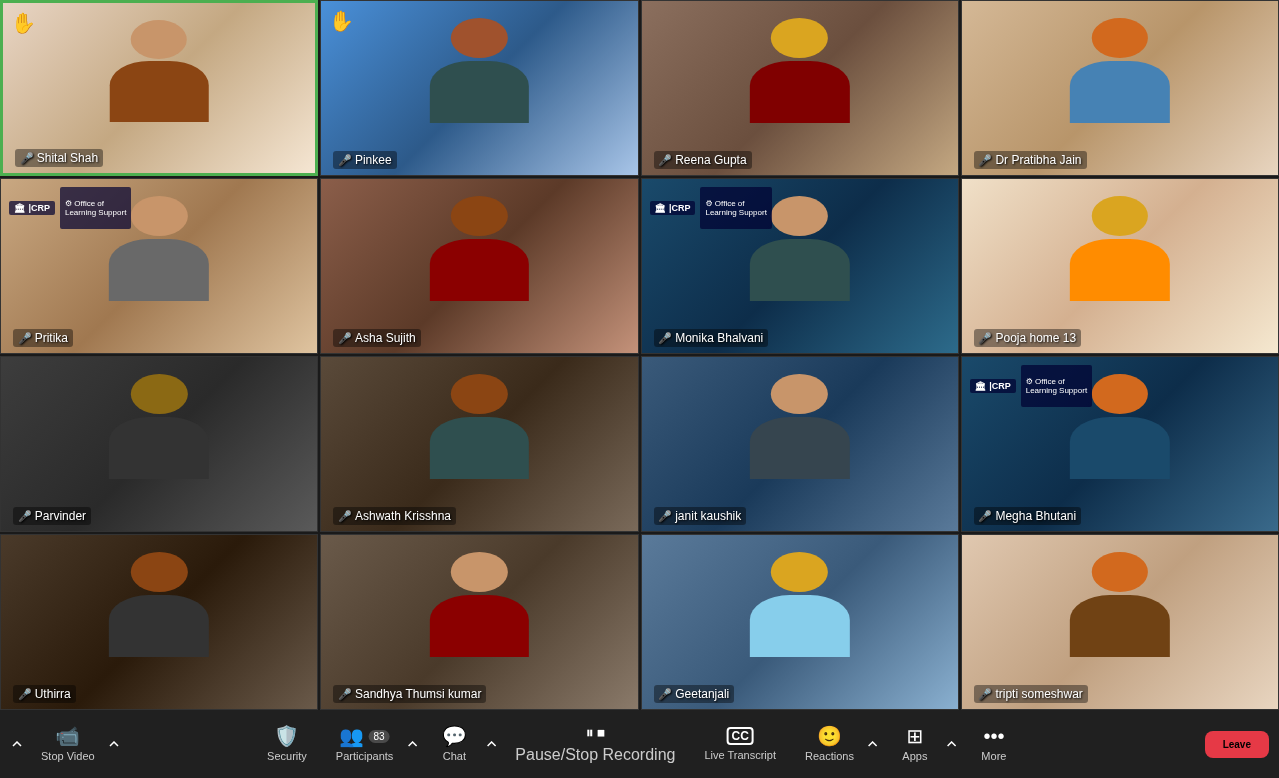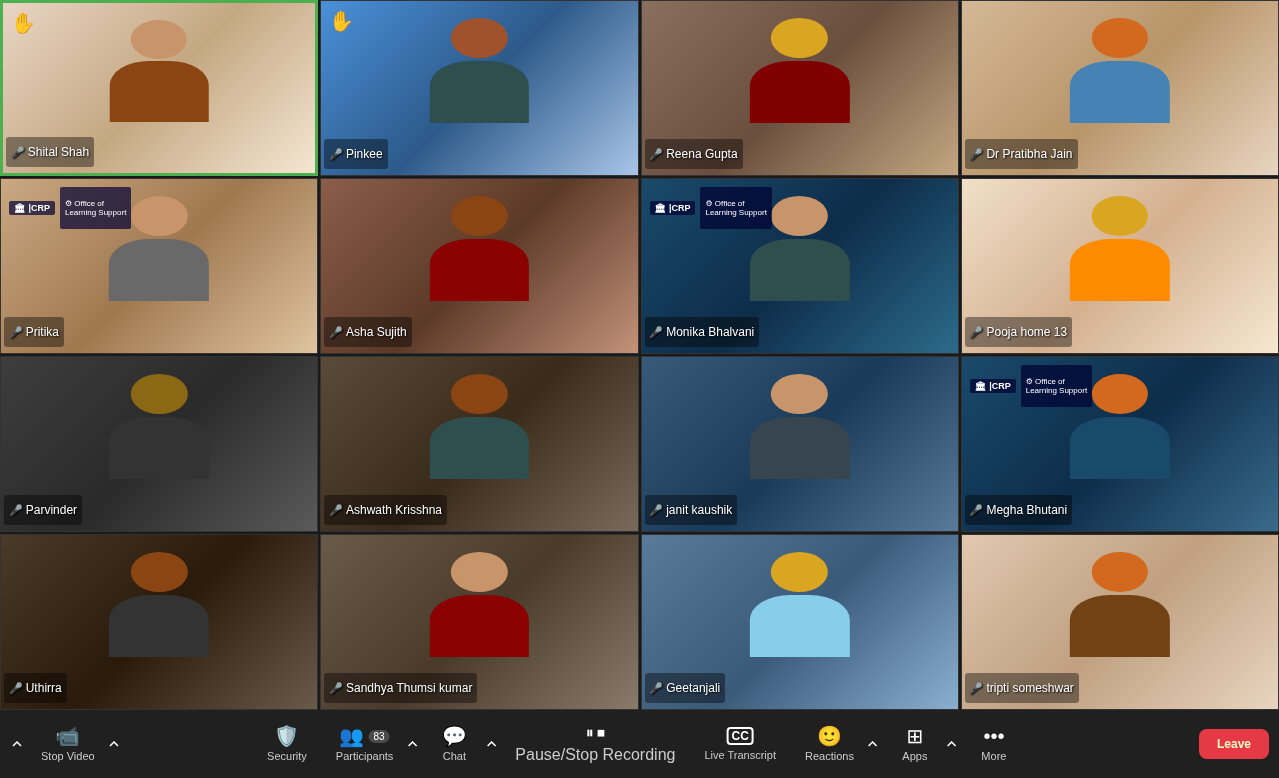--- a/index.html
+++ b/index.html
@@ -106,27 +106,27 @@
     .p14 .person-head { background: #c8956a; }
     .p14 .person-body { background: #8b0000; }
     .p15 .person-head { background: #daa520; }
     .p15 .person-body { background: #87ceeb; }
     .p16 .person-head { background: #d2691e; }
     .p16 .person-body { background: #704214; }
 
     .participant-name {
       position: absolute;
       bottom: 6px;
-      left: 3px;
+      left: 12px;
       color: white;
       font-size: 12px;
       font-weight: 500;
       text-shadow: 1px 1px 2px rgba(0,0,0,0.9);
       background: rgba(0,0,0,0.4);
-      padding: 8px 5px;
+      padding: 2px 5px;
       border-radius: 3px;
     }
 
     .mic-icon {
       display: inline-block;
       margin-right: 3px;
       font-size: 11px;
     }
 
     .hand-raise {
@@ -278,25 +278,25 @@
       gap: 5px;
       font-size: 18px;
     }
 
     .share-screen-btn {
       min-width: 80px;
     }
 
     .leave-btn {
       background: #e63946;
-      color: #fef9c3;
+      color: #000000;
       border: none;
       border-radius: 8px;
       padding: 8px 18px;
-      font-size: 12px;
+      font-size: 10px;
       font-weight: 600;
       cursor: pointer;
     }
 
     .participants-count {
       font-size: 10px;
       background: #4a4a4a;
       border-radius: 10px;
       padding: 1px 5px;
       color: white;

